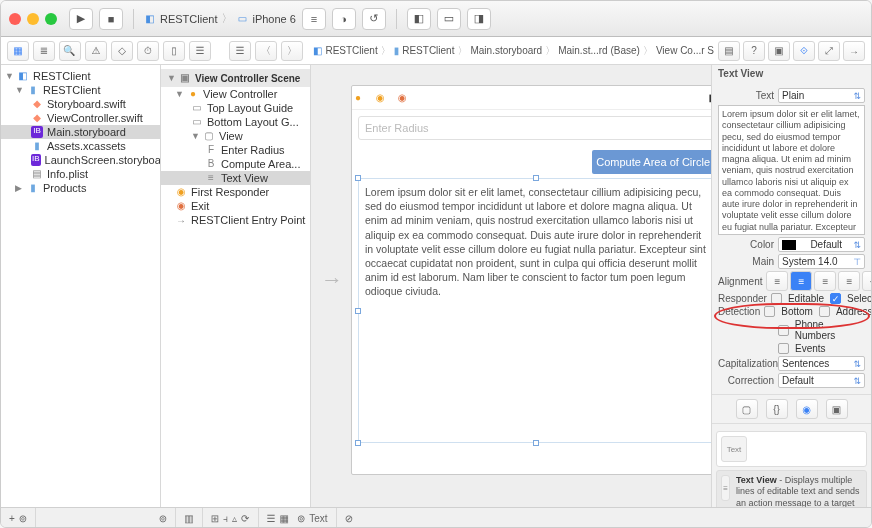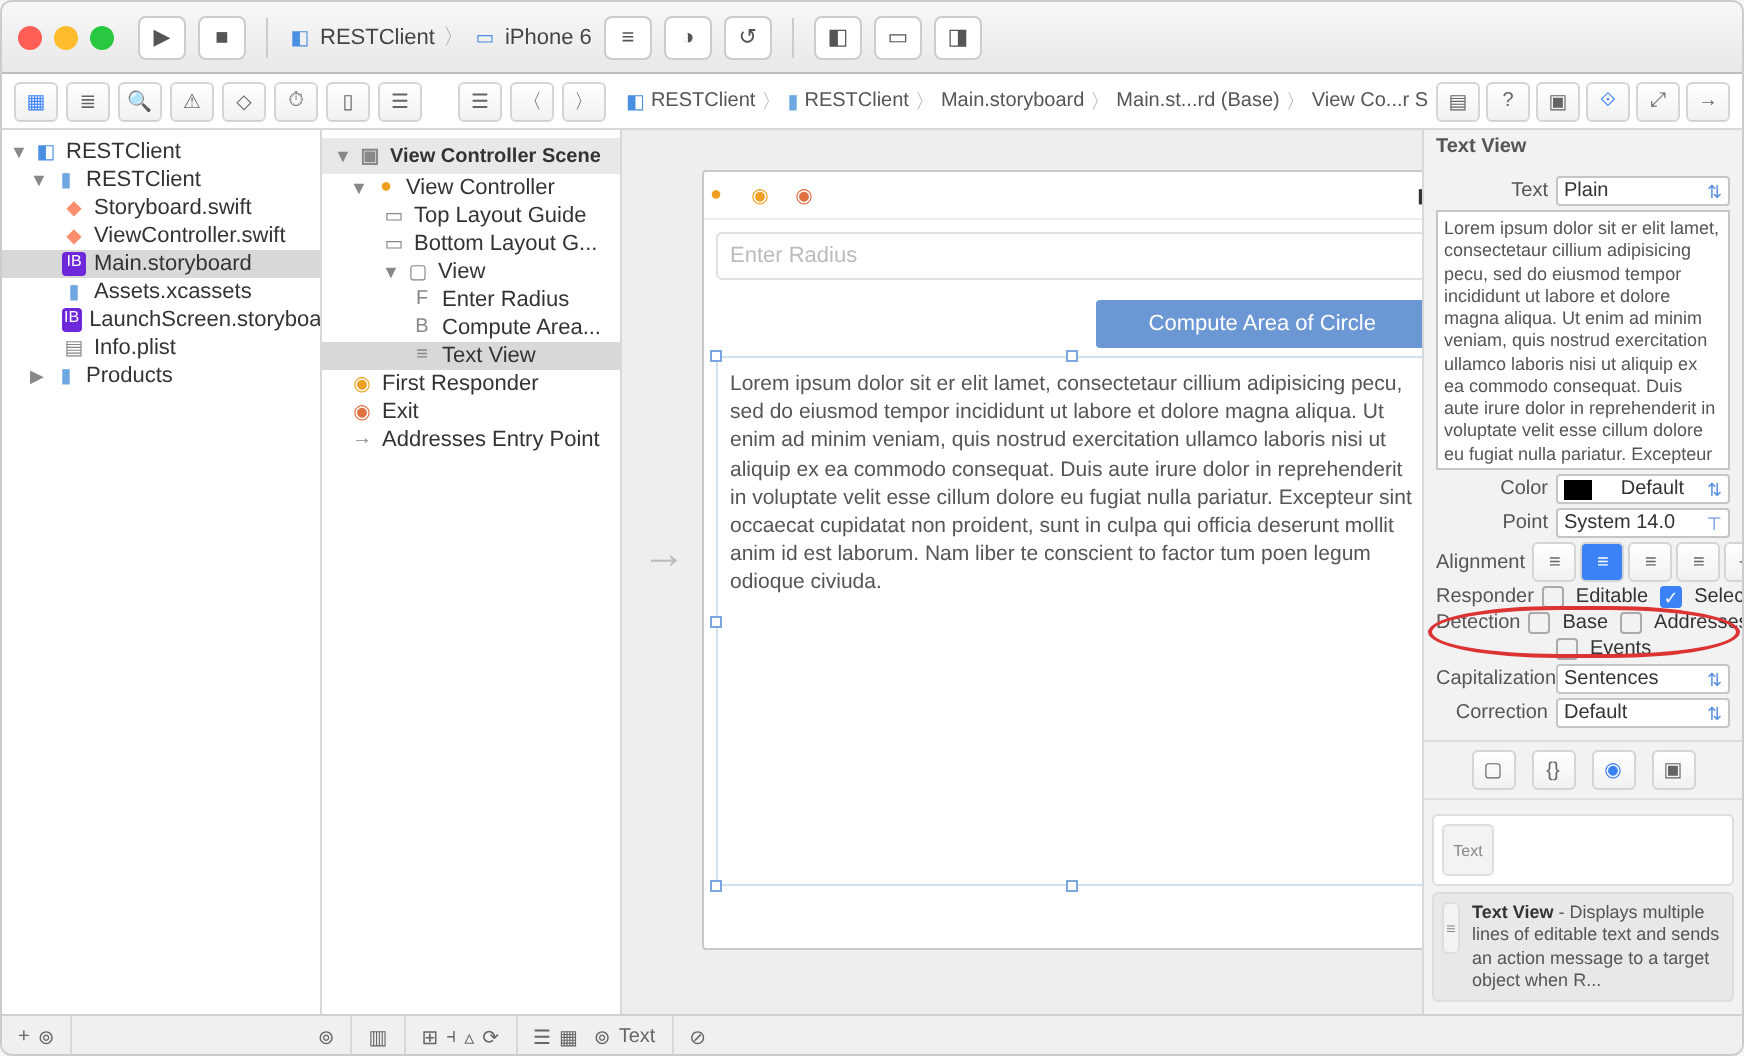--- a/index.html
+++ b/index.html
@@ -37,21 +37,21 @@
 .yellow-ic{color:#f0a020}
 .blue-box{color:#4a90e2}
 
 .col2 .hdr{background:#e8e8e8;padding:3px 6px;font-weight:600;font-size:10px;display:flex;align-items:center;gap:4px}
 
 .canvas-wrap{position:absolute;inset:20px 20px 20px 40px}
 .arrow-in{position:absolute;left:10px;top:45%;font-size:22px;color:#bbb}
 .phone{width:370px;margin:0 auto;background:#fff;border:1px solid #c9c9c9;border-radius:2px;height:390px;position:relative}
 .phone-top{height:24px;display:flex;align-items:center;justify-content:center;gap:10px;border-bottom:1px solid #eee}
 .input-field{margin:6px;border:1px solid #e0e0e0;border-radius:3px;padding:5px 6px;font-size:11px;color:#bbb}
-.btn-cta{float:right;margin:4px 6px;background:#6b98d4;color:#fff;padding:6px 26px;font-size:11px;border-radius:2px}
+.btn-cta{float:right;margin:4px 6px;background:#6b98d4;color:#fff;padding:6px 4px;font-size:11px;border-radius:2px}
 .textview{clear:both;margin:6px;border:1px solid #cfe0f0;font-size:10.5px;color:#555;padding:6px;height:265px;position:relative;line-height:1.35}
 .handle{position:absolute;width:6px;height:6px;border:1px solid #7aa7dd;background:#fff}
 
 .insp-sec{border-bottom:1px solid #ddd;padding:4px 6px}
 .insp-hdr{font-weight:600;color:#555;padding:3px 6px;font-size:10px}
 .insp-row{display:flex;align-items:center;gap:4px;margin:2px 0}
 .insp-lbl{width:56px;text-align:right;color:#555;font-size:10px}
 .insp-val{flex:1}
 .sel-box{border:1px solid #c5c5c5;background:#fff;border-radius:2px;padding:1px 3px;font-size:10px;display:flex;align-items:center;justify-content:space-between}
 .sel-box .arr{color:#5a8fe0;font-size:9px}
@@ -217,21 +217,21 @@
     <div class="tree-row" style="padding-left:14px">
         <span class="ic" style="color:#f0a020">◉</span>
         <span>First Responder</span>
       </div>
     <div class="tree-row" style="padding-left:14px">
         <span class="ic" style="color:#e07040">◉</span>
         <span>Exit</span>
       </div>
     <div class="tree-row" style="padding-left:14px">
         <span class="ic" style="color:#888">→</span>
-        <span>Addresses Entry Point</span>
+        <span>RESTClient Entry Point</span>
       </div>
   </div>
 
   <div class="col3">
     <div class="arrow-in">→</div>
     <div class="canvas-wrap">
       <div class="phone">
         <div class="phone-top">
           <span class="ic yellow-ic">●</span>
           <span class="ic" style="color:#f0a020">◉</span>
@@ -267,21 +267,21 @@
         <div class="insp-lbl">Color</div>
         <div class="insp-val">
             <div class="sel-box">
               <span style="display:inline-block;width:14px;height:10px;background:#000;margin-right:3px"></span>
               <span>Default</span>
               <span class="arr">⇅</span>
             </div>
           </div>
       </div>
       <div class="insp-row">
-        <div class="insp-lbl">Point</div>
+        <div class="insp-lbl">Main</div>
         <div class="insp-val">
             <div class="sel-box">
               <span>System 14.0</span>
               <span class="arr">⊤</span>
             </div>
           </div>
       </div>
       <div class="insp-row">
         <div class="insp-lbl">Alignment</div>
         <div class="insp-val" style="display:flex;gap:2px">
@@ -298,23 +298,30 @@
           <span class="cb"></span>
             <span>Editable</span>
           <span class="cb on">✓</span>
             <span>Selectable</span>
         </div>
       </div>
       <div class="insp-row">
         <div class="insp-lbl">Detection</div>
         <div class="insp-val" style="display:flex;gap:6px;align-items:center">
           <span class="cb"></span>
-            <span>Base</span>
+            <span>Bottom</span>
           <span class="cb"></span>
             <span>Addresses</span>
+        </div>
+      </div>
+      <div class="insp-row">
+          <div class="insp-lbl"></div>
+        <div class="insp-val" style="display:flex;gap:6px;align-items:center">
+          <span class="cb"></span>
+            <span>Phone Numbers</span>
         </div>
       </div>
       <div class="insp-row">
           <div class="insp-lbl"></div>
         <div class="insp-val" style="display:flex;gap:6px;align-items:center">
           <span class="cb"></span>
             <span>Events</span>
         </div>
       </div>
       <div class="insp-row">

